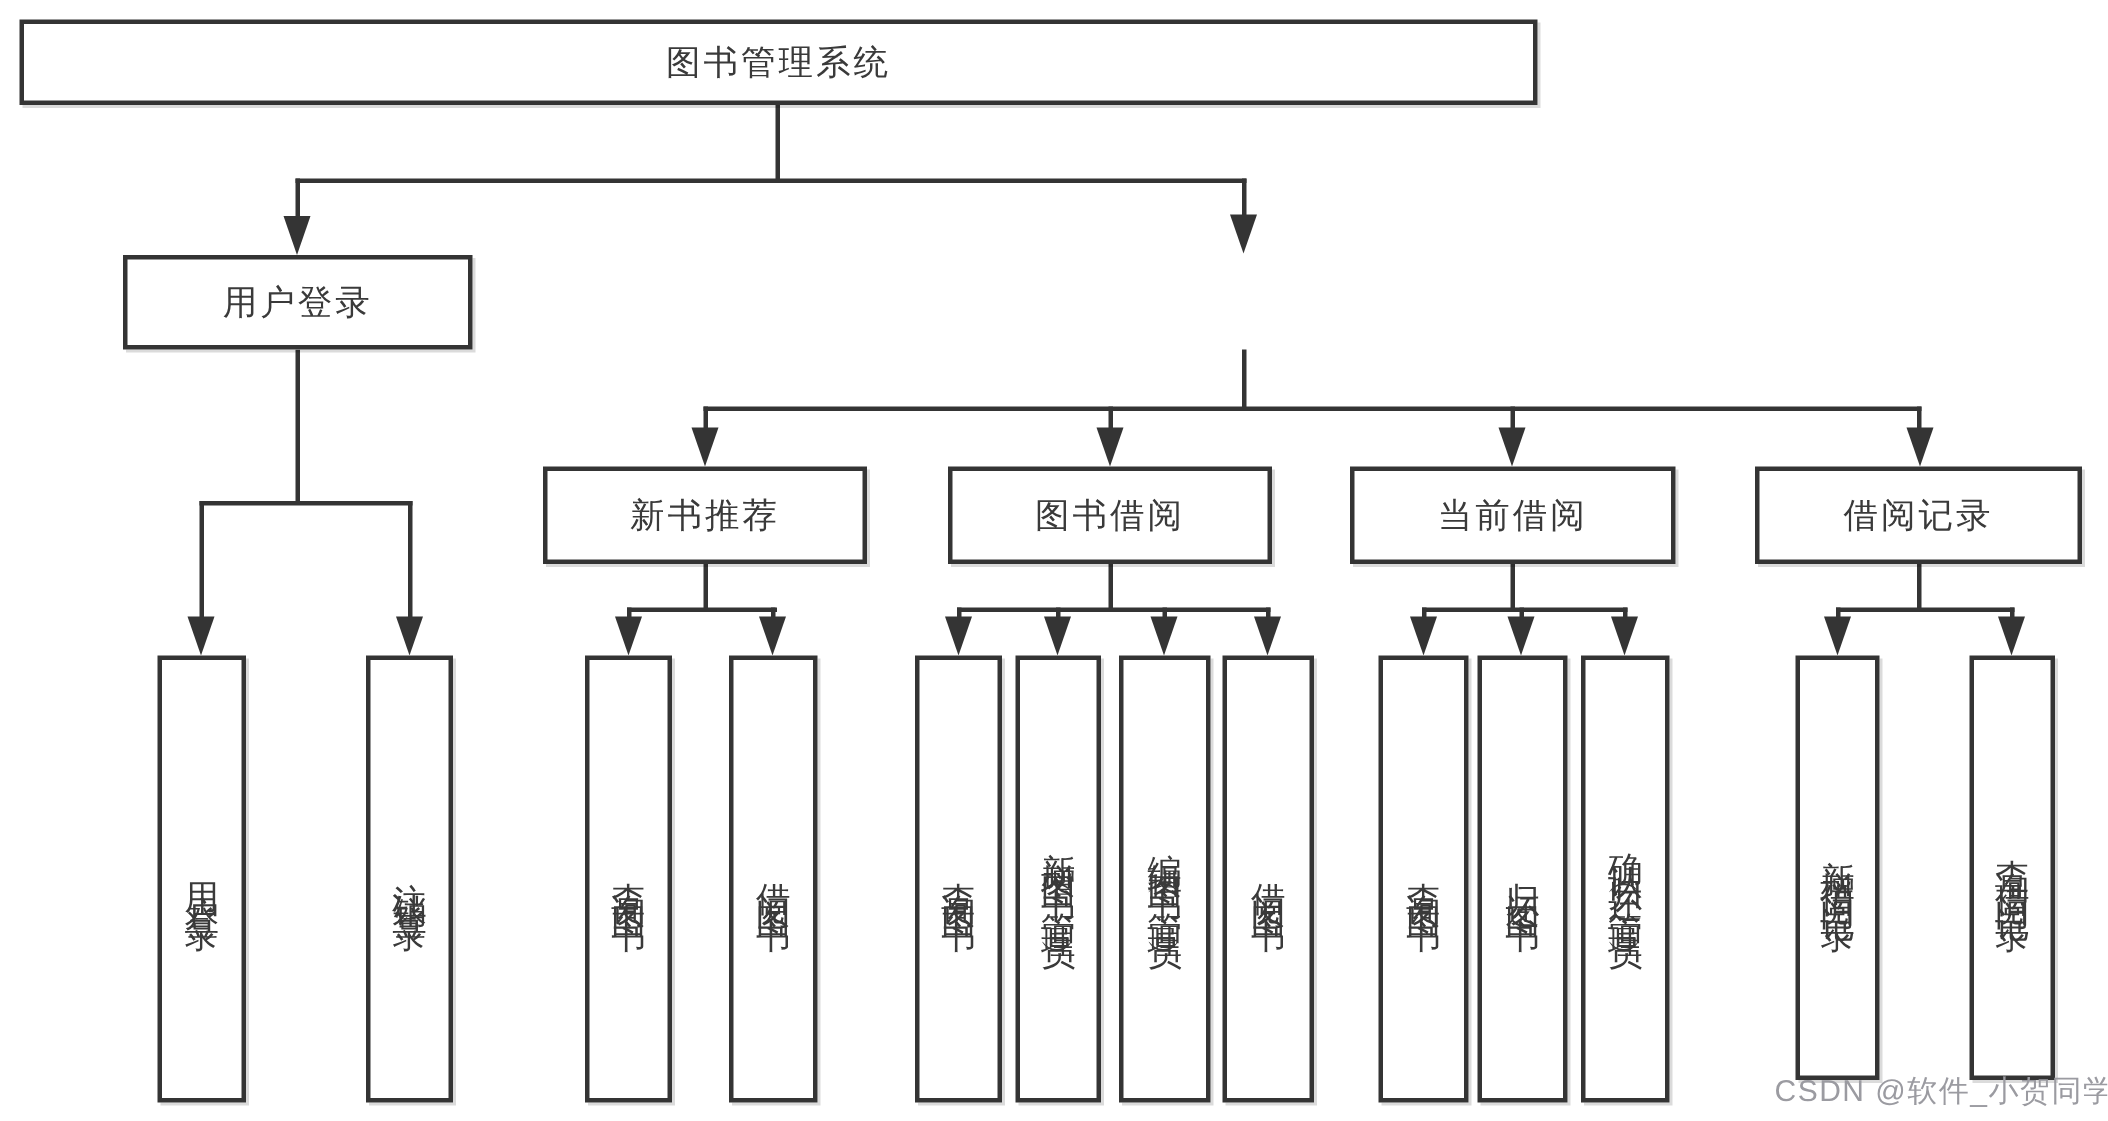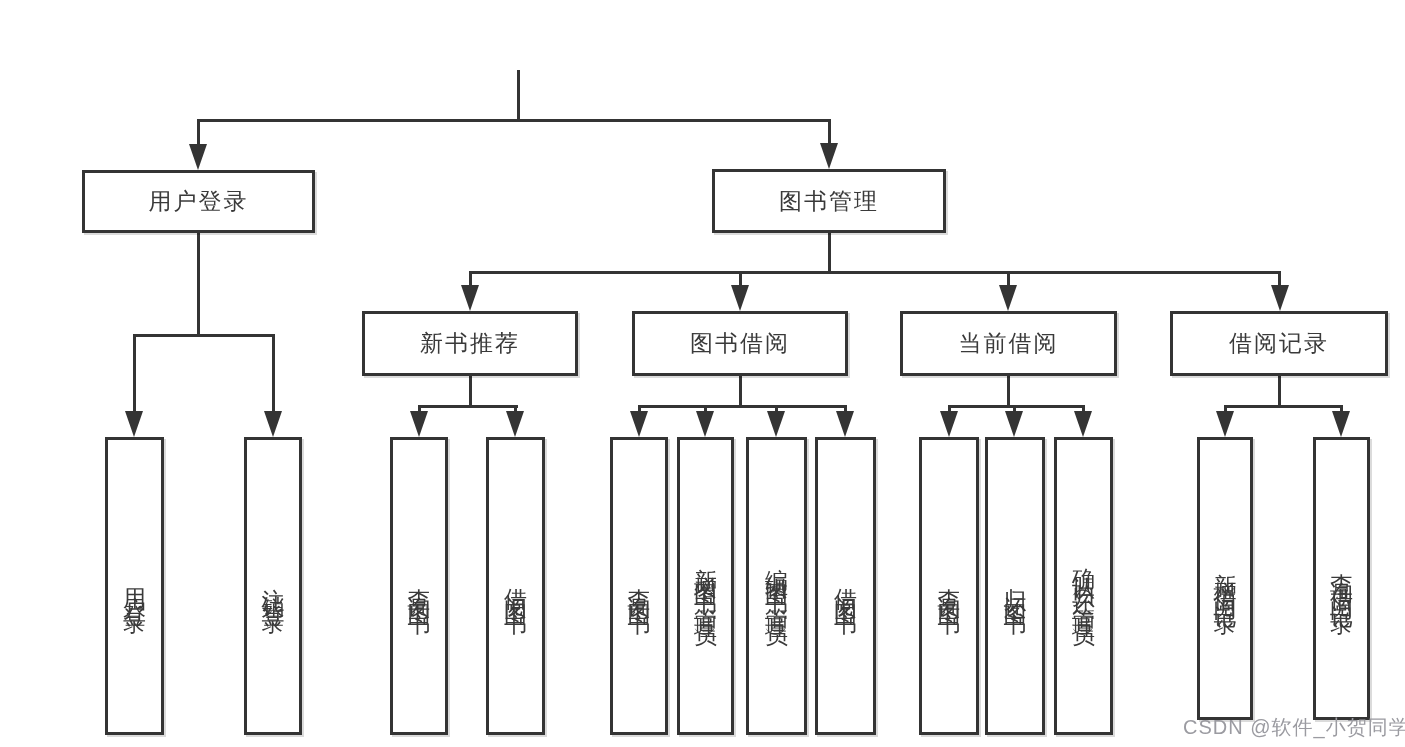--- a/index.html
+++ b/index.html
@@ -88,26 +88,26 @@
     <div class="arrow" style="left:1074px;top:411px;"></div>
 
     <div class="line" style="left:1278px;top:376px;width:3px;height:31px;"></div>
     <div class="line" style="left:1224px;top:405px;width:119px;height:3px;"></div>
     <div class="line" style="left:1224px;top:405px;width:3px;height:8px;"></div>
     <div class="line" style="left:1340px;top:405px;width:3px;height:8px;"></div>
     <div class="arrow" style="left:1216px;top:411px;"></div>
     <div class="arrow" style="left:1332px;top:411px;"></div>
   </div>
 
+  <div class="box" style="left:13px;top:13px;width:1012px;height:57px;">
+    <span class="hlabel">图书管理系统</span>
+  </div>
 
   <div class="box" style="left:82px;top:170px;width:233px;height:63px;">
     <span class="hlabel">用户登录</span>
-  </div>
-  <div class="box" style="left:712px;top:169px;width:234px;height:64px;">
-    <span class="hlabel">图书管理</span>
   </div>
 
   <div class="box" style="left:632px;top:311px;width:216px;height:65px;">
     <span class="hlabel">图书借阅</span>
   </div>
   <div class="box" style="left:362px;top:311px;width:216px;height:65px;">
     <span class="hlabel">新书推荐</span>
   </div>
   <div class="box" style="left:900px;top:311px;width:217px;height:65px;">
     <span class="hlabel">当前借阅</span>

